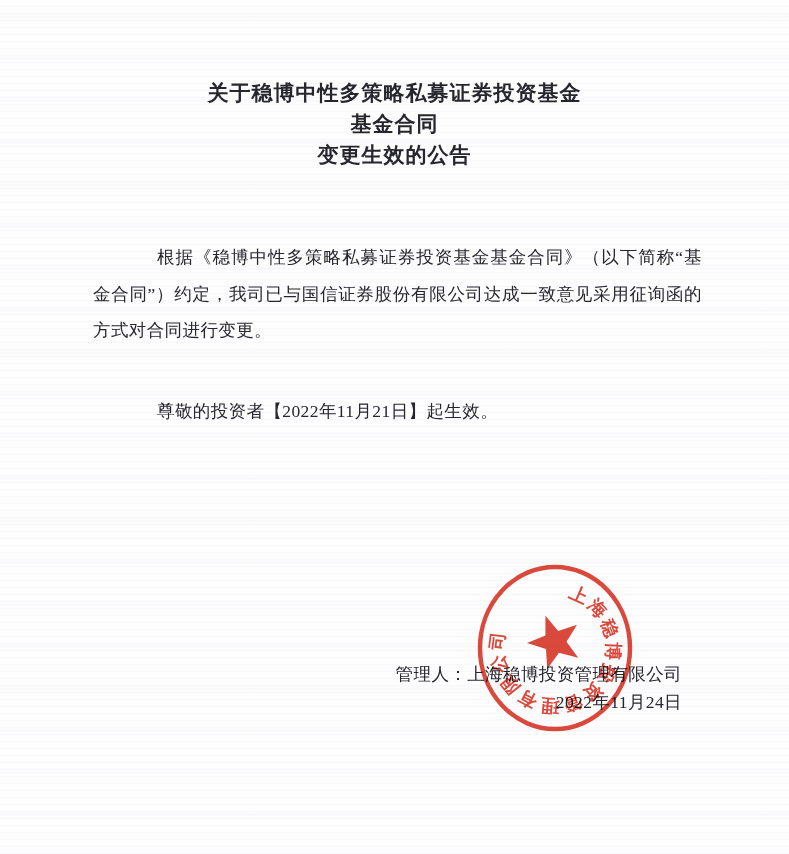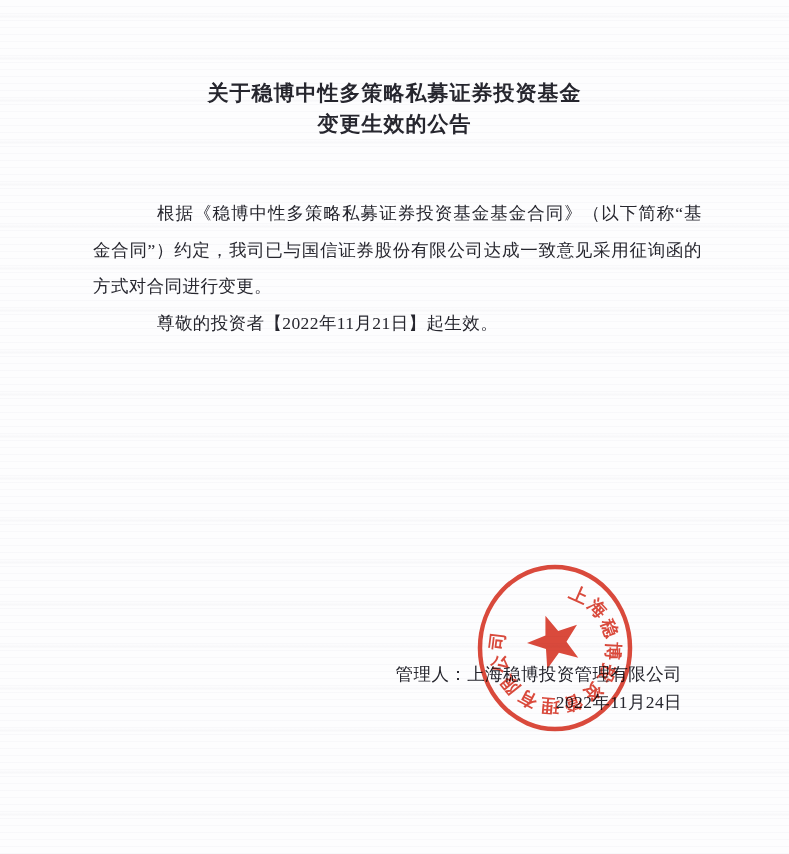--- a/index.html
+++ b/index.html
@@ -43,20 +43,21 @@
     font-size: 17.5px;
     line-height: 36.5px;
     text-align: justify;
     letter-spacing: 0.4px;
   }
   .body-block p {
     margin: 0;
   }
   .body-block p.indent {
     text-indent: 64px;
+    margin-top: 44px;
   }
   .sig-block {
     position: absolute;
     top: 660px;
     right: 107px;
     text-align: right;
     font-size: 17.5px;
     line-height: 28px;
     letter-spacing: 0.4px;
   }
@@ -76,20 +77,21 @@
     font-weight: bold;
   }
 </style>
 </head>
 <body>
 
 <div class="page">
 
   <div class="title-block">
     <div>关于稳博中性多策略私募证券投资基金</div>
+    <div>基金合同</div>
     <div>变更生效的公告</div>
   </div>
 
   <div class="body-block">
     <p class="indent">根据《稳博中性多策略私募证券投资基金基金合同》（以下简称“基金合同”）约定，我司已与国信证券股份有限公司达成一致意见采用征询函的方式对合同进行变更。</p>
     <p class="indent">尊敬的投资者【2022年11月21日】起生效。</p>
   </div>
 
   <div class="sig-block">
     <div>管理人：上海稳博投资管理有限公司</div>

